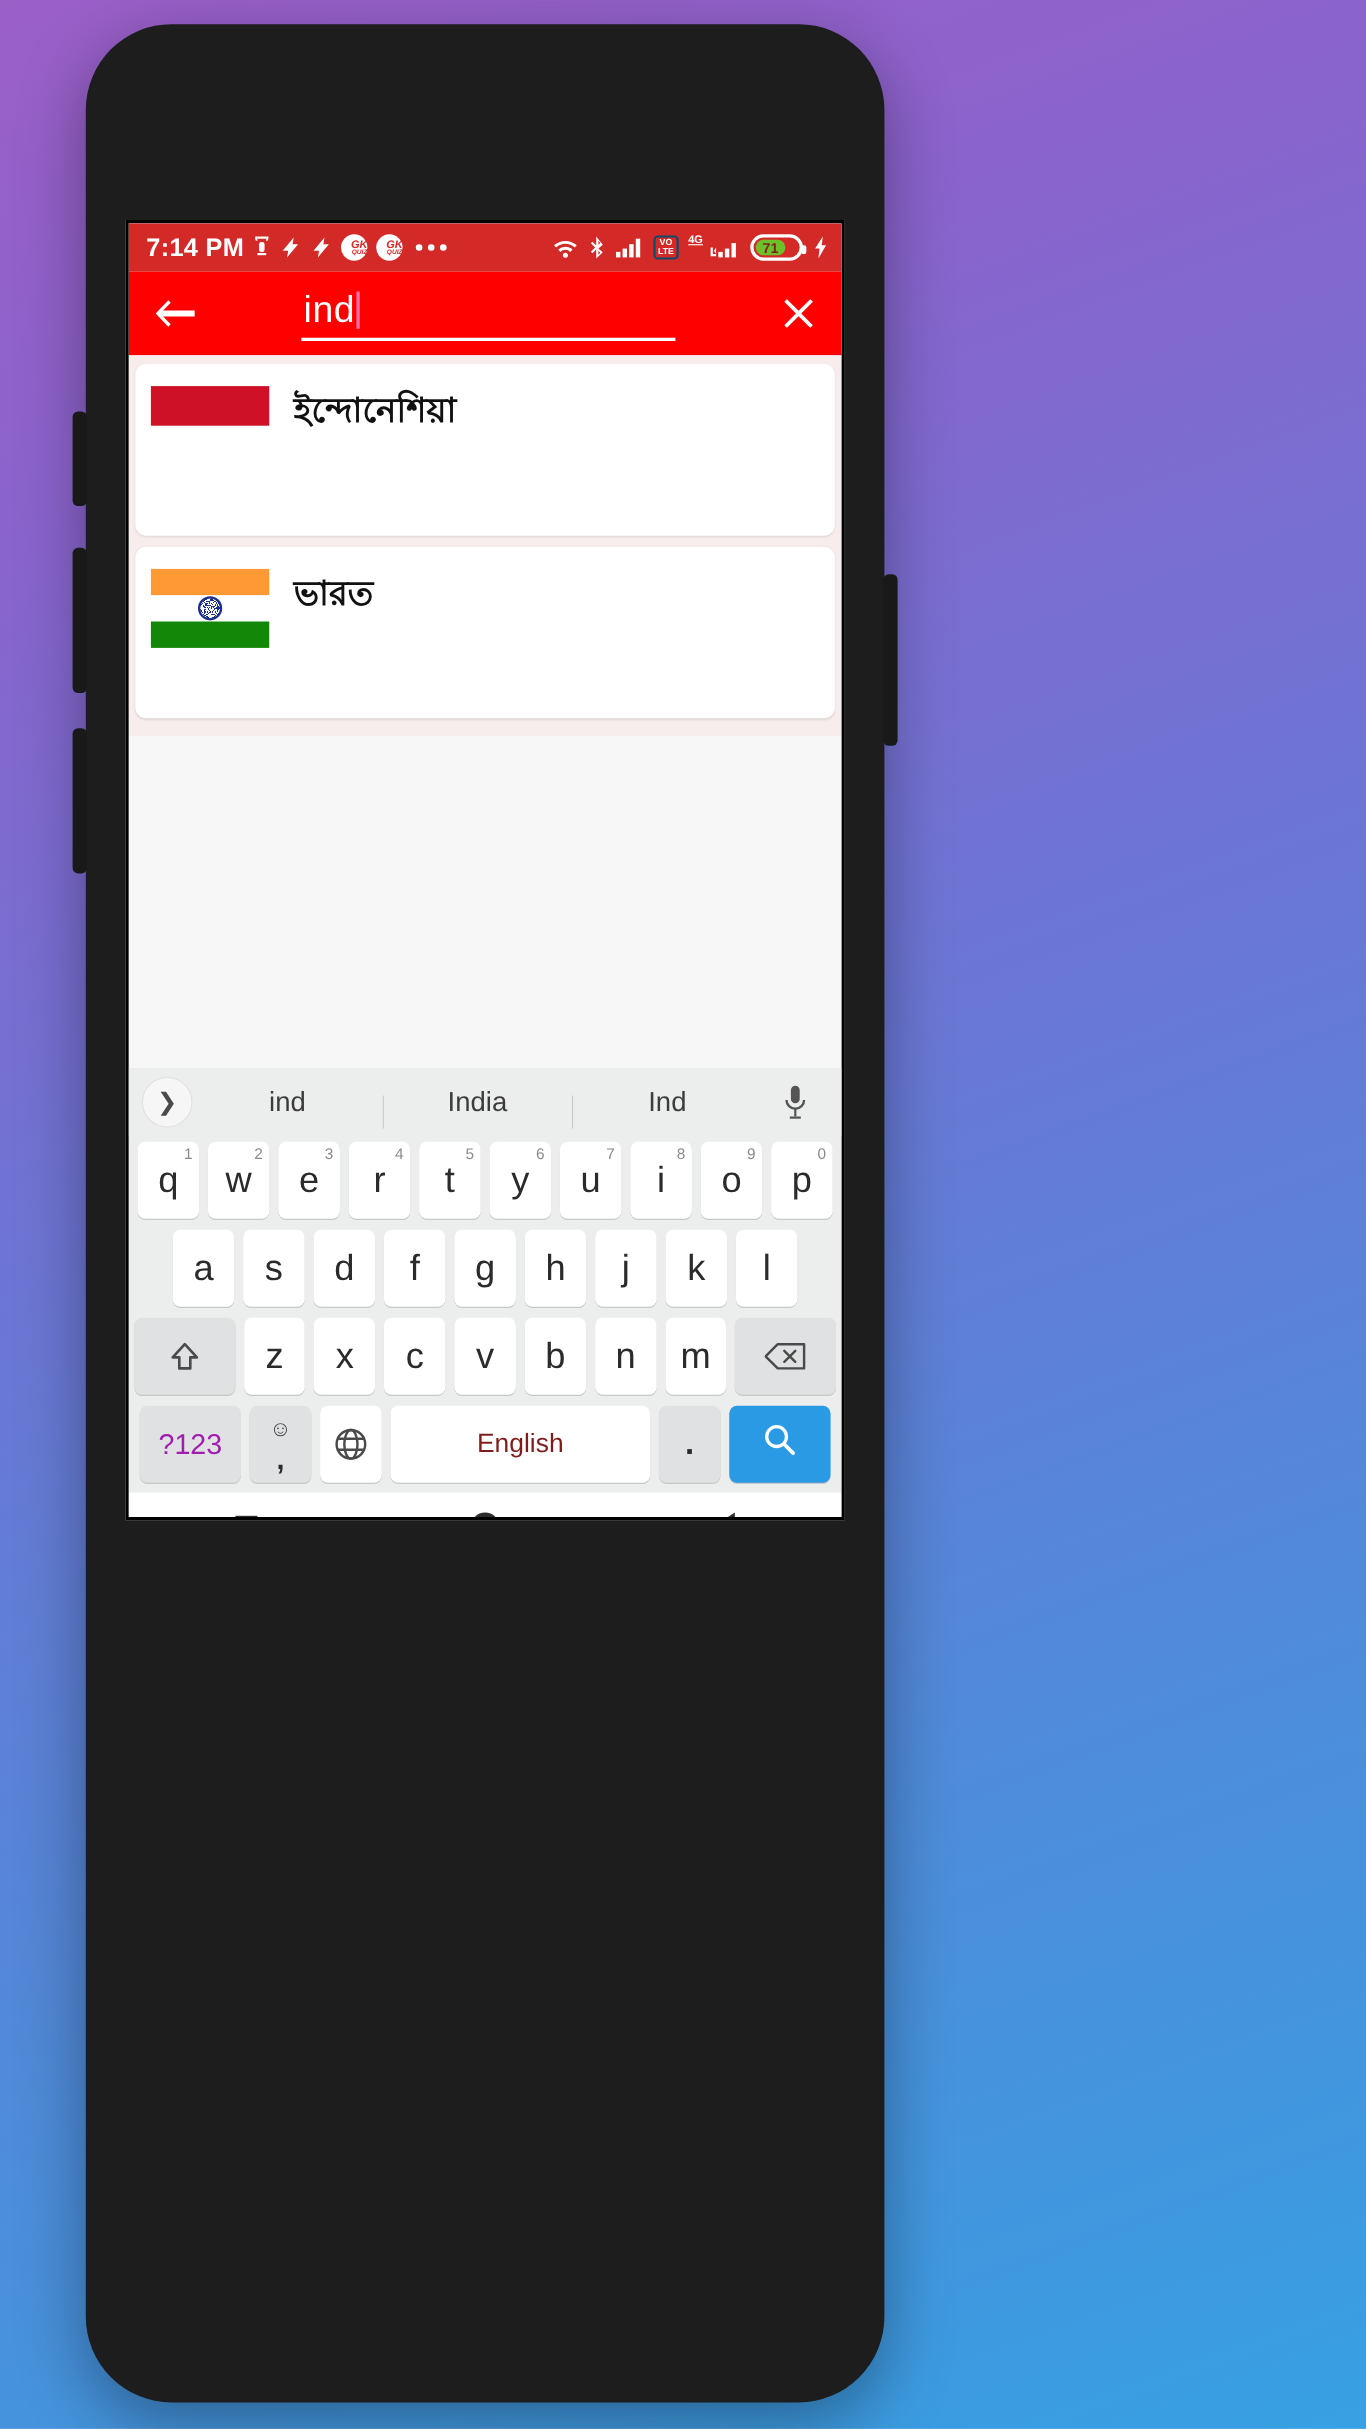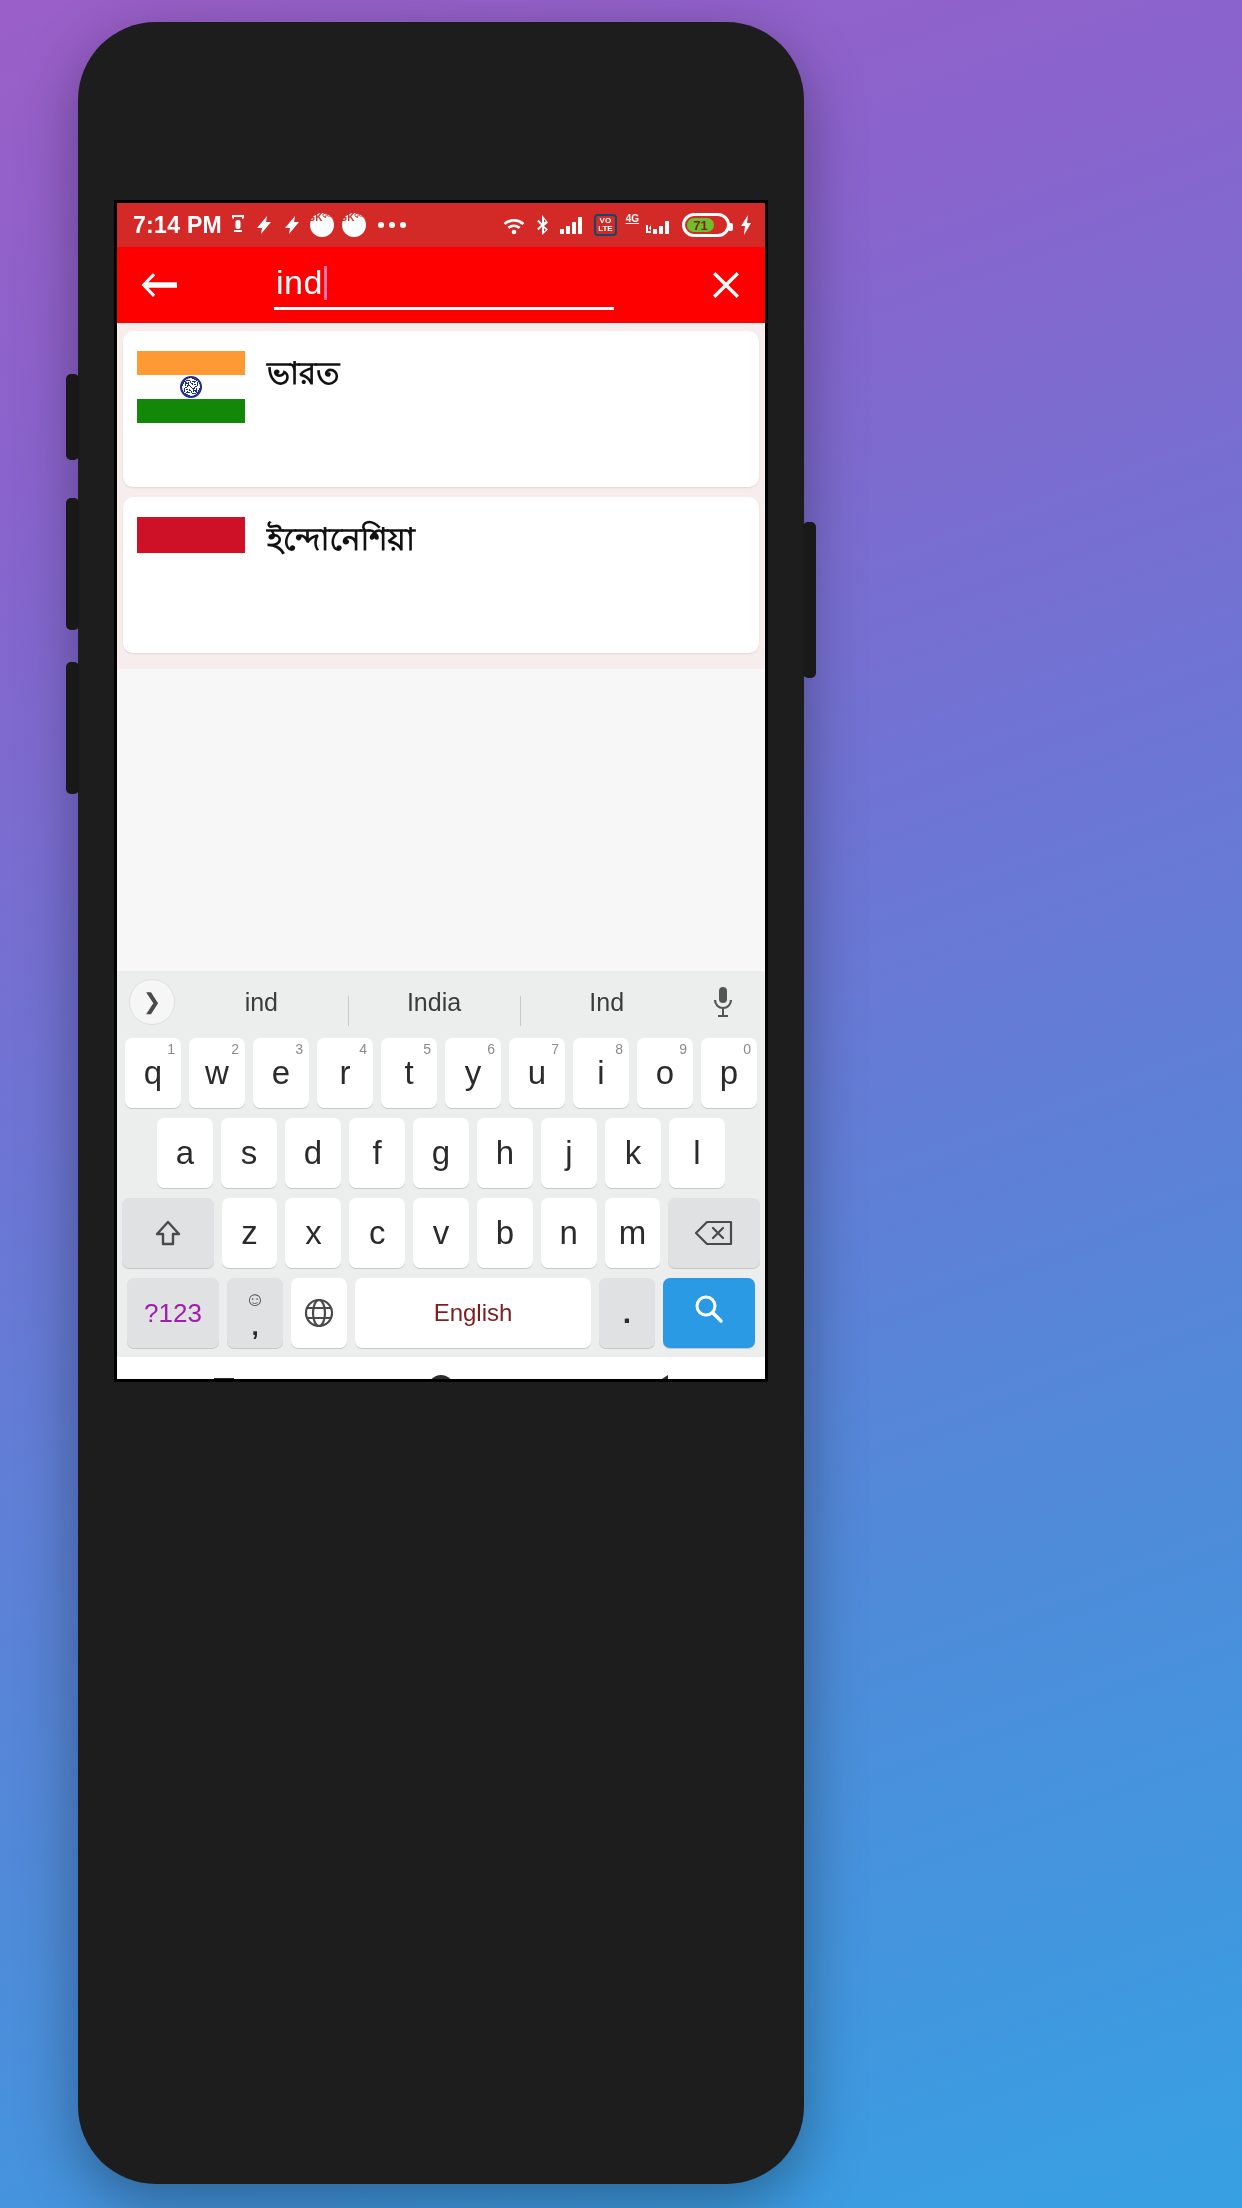--- a/index.html
+++ b/index.html
@@ -46,21 +46,21 @@
     color: #fff;
   }
   #status-time { font-size: 23px; font-weight: bold; letter-spacing: .3px; }
   .status-left { display: flex; align-items: center; gap: 8px; flex: 1; }
   .status-right { display: flex; align-items: center; gap: 9px; }
   .sicon { display: inline-flex; align-items: center; justify-content: center; }
   .gk-badge {
     width: 24px; height: 24px; border-radius: 50%;
     background: #fff; color: #d32a27;
     font-size: 10px; font-weight: bold; line-height: 1;
-    display: flex; flex-direction: row; align-items: flex-start; justify-content: center;
+    display: flex; flex-direction: column; align-items: flex-end; justify-content: center; font-style: italic;
   }
   .gk-badge small { font-size: 6px; display: block; margin-top: -1px; }
   .dots { display: flex; gap: 5px; align-items: center; margin-left: 4px; }
   .dots i { width: 6px; height: 6px; border-radius: 50%; background: #fff; display: block; }
   .volte-box {
     border: 2px solid #0c4a6e; border-radius: 4px; padding: 1px 2px;
     font-size: 8px; font-weight: bold; line-height: 8px; text-align: center;
   }
   .fourg { font-size: 10px; font-weight: bold; margin-right: -3px; align-self: flex-start; text-decoration: underline; }
   #battery {
@@ -285,33 +285,33 @@
       <span class="sicon">
         <svg width="34" height="34" viewBox="0 0 34 34">
             <path d="M4 6.4 6.4 4 17 14.6 27.6 4 30 6.4 19.4 17 30 27.6 27.6 30 17 19.4 6.4 30 4 27.6 14.6 17z" fill="#fff"></path>
           </svg>
       </span>
     </div>
 
     <div id="results">
 
       <div class="result-card">
+        <div class="flag indonesia">
+          <div class="band-top"></div>
+        </div>
+        <div class="country-name">ইন্দোনেশিয়া</div>
+      </div>
+
+      <div class="result-card">
         <div class="flag india">
           <div class="band-top"></div>
           <div class="chakra"></div>
           <div class="band-bot"></div>
         </div>
         <div class="country-name">ভারত</div>
-      </div>
-
-      <div class="result-card">
-        <div class="flag indonesia">
-          <div class="band-top"></div>
-        </div>
-        <div class="country-name">ইন্দোনেশিয়া</div>
       </div>
 
     </div>
 
     <div id="list-filler"></div>
 
     <div id="keyboard">
 
       <div id="suggestion-bar">
         <div id="expand-key">❯</div>

